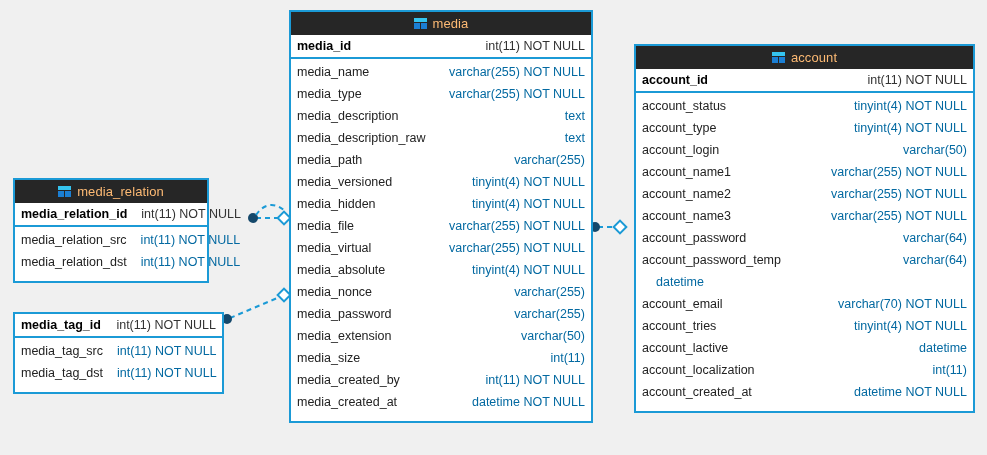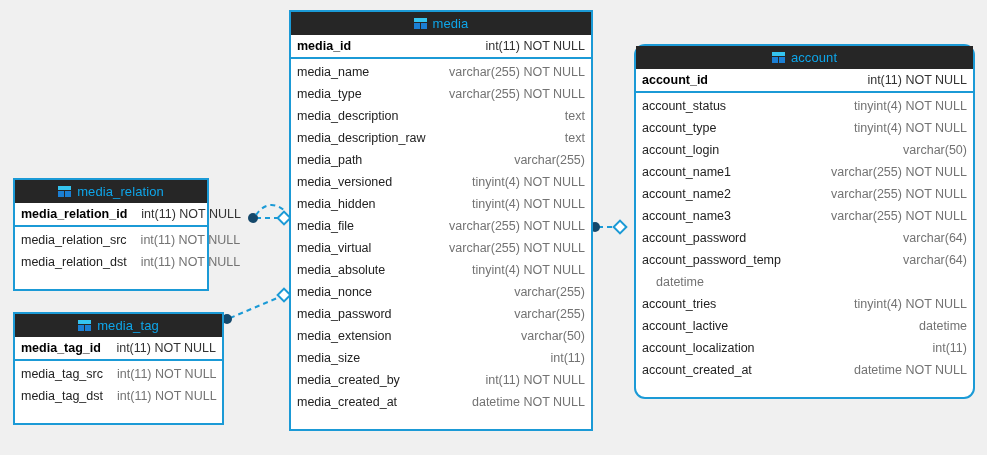--- a/index.html
+++ b/index.html
@@ -38,21 +38,21 @@
     position: absolute;
     box-sizing: border-box;
     border: 2px solid #1b9ad6;
     background: #ffffff;
     font-size: 12.5px;
     line-height: 1;
   }
 
   .entity-header {
     background: #262626;
-    color: #0ea5e9;
+    color: #fdba74;
     height: 23px;
     display: flex;
     align-items: center;
     justify-content: center;
     gap: 6px;
     font-size: 13px;
     letter-spacing: 0.1px;
   }
 
   .table-icon {
@@ -92,40 +92,40 @@
     padding: 0 6px;
     height: 22px;
     white-space: nowrap;
     background: #ffffff;
   }
   .row .fname {
     color: #222222;
     font-size: 12.5px;
   }
   .row .ftype {
-    color: #737373;
+    color: #0369a1;
     font-size: 12.5px;
     margin-left: 14px;
   }
   .row.pk .fname {
     font-weight: bold;
     color: #000000;
   }
   .row.pk .ftype {
     color: #333333;
   }
 
   .fields-section {
-    padding: 2px 0 16px 0;
+    padding: 2px 0 8px 0;
     text-align: right;
   }
 
   
   #ent-media        { left: 289px; top: 10px;  width: 304px; }
-  #ent-account      { left: 634px; top: 44px;  width: 341px; border-radius: 11px; }
+  #ent-account      { left: 634px; top: 44px;  width: 341px; }
   #ent-media_relation { left: 13px;  top: 178px; width: 196px; }
   #ent-media_tag    { left: 13px;  top: 312px; width: 211px; }
 </style>
 </head>
 <body>
 
 <div id="canvas">
 
   <svg id="links" width="987" height="455" viewBox="0 0 987 455" xmlns="http://www.w3.org/2000/svg">
 
@@ -280,20 +280,24 @@
           <span class="ftype">varchar(64)</span>
         </div>
       <div class="row">
           <span class="fname">account_password_temp</span>
           <span class="ftype">varchar(64)</span>
         </div>
       <div class="row">
           <span class="ftype">datetime</span>
         </div>
       <div class="row">
+          <span class="fname">account_email</span>
+          <span class="ftype">varchar(70) NOT NULL</span>
+        </div>
+      <div class="row">
           <span class="fname">account_tries</span>
           <span class="ftype">tinyint(4) NOT NULL</span>
         </div>
       <div class="row">
           <span class="fname">account_lactive</span>
           <span class="ftype">datetime</span>
         </div>
       <div class="row">
           <span class="fname">account_localization</span>
           <span class="ftype">int(11)</span>
@@ -326,28 +330,20 @@
           <span class="ftype">int(11) NOT NULL</span>
         </div>
       <div class="row">
           <span class="fname">media_relation_dst</span>
           <span class="ftype">int(11) NOT NULL</span>
         </div>
     </div>
   </div>
 
   <div class="entity" id="ent-media_tag">
-    <div class="entity-header">
-      <span class="table-icon">
-        <span class="ti-top"></span>
-          <span class="ti-l"></span>
-          <span class="ti-r"></span>
-      </span>
-      <span>media_tag</span>
-    </div>
     <div class="pk-section">
       <div class="row pk">
         <span class="fname">media_tag_id</span>
         <span class="ftype">int(11) NOT NULL</span>
       </div>
     </div>
     <div class="fields-section">
       <div class="row">
           <span class="fname">media_tag_src</span>
           <span class="ftype">int(11) NOT NULL</span>

